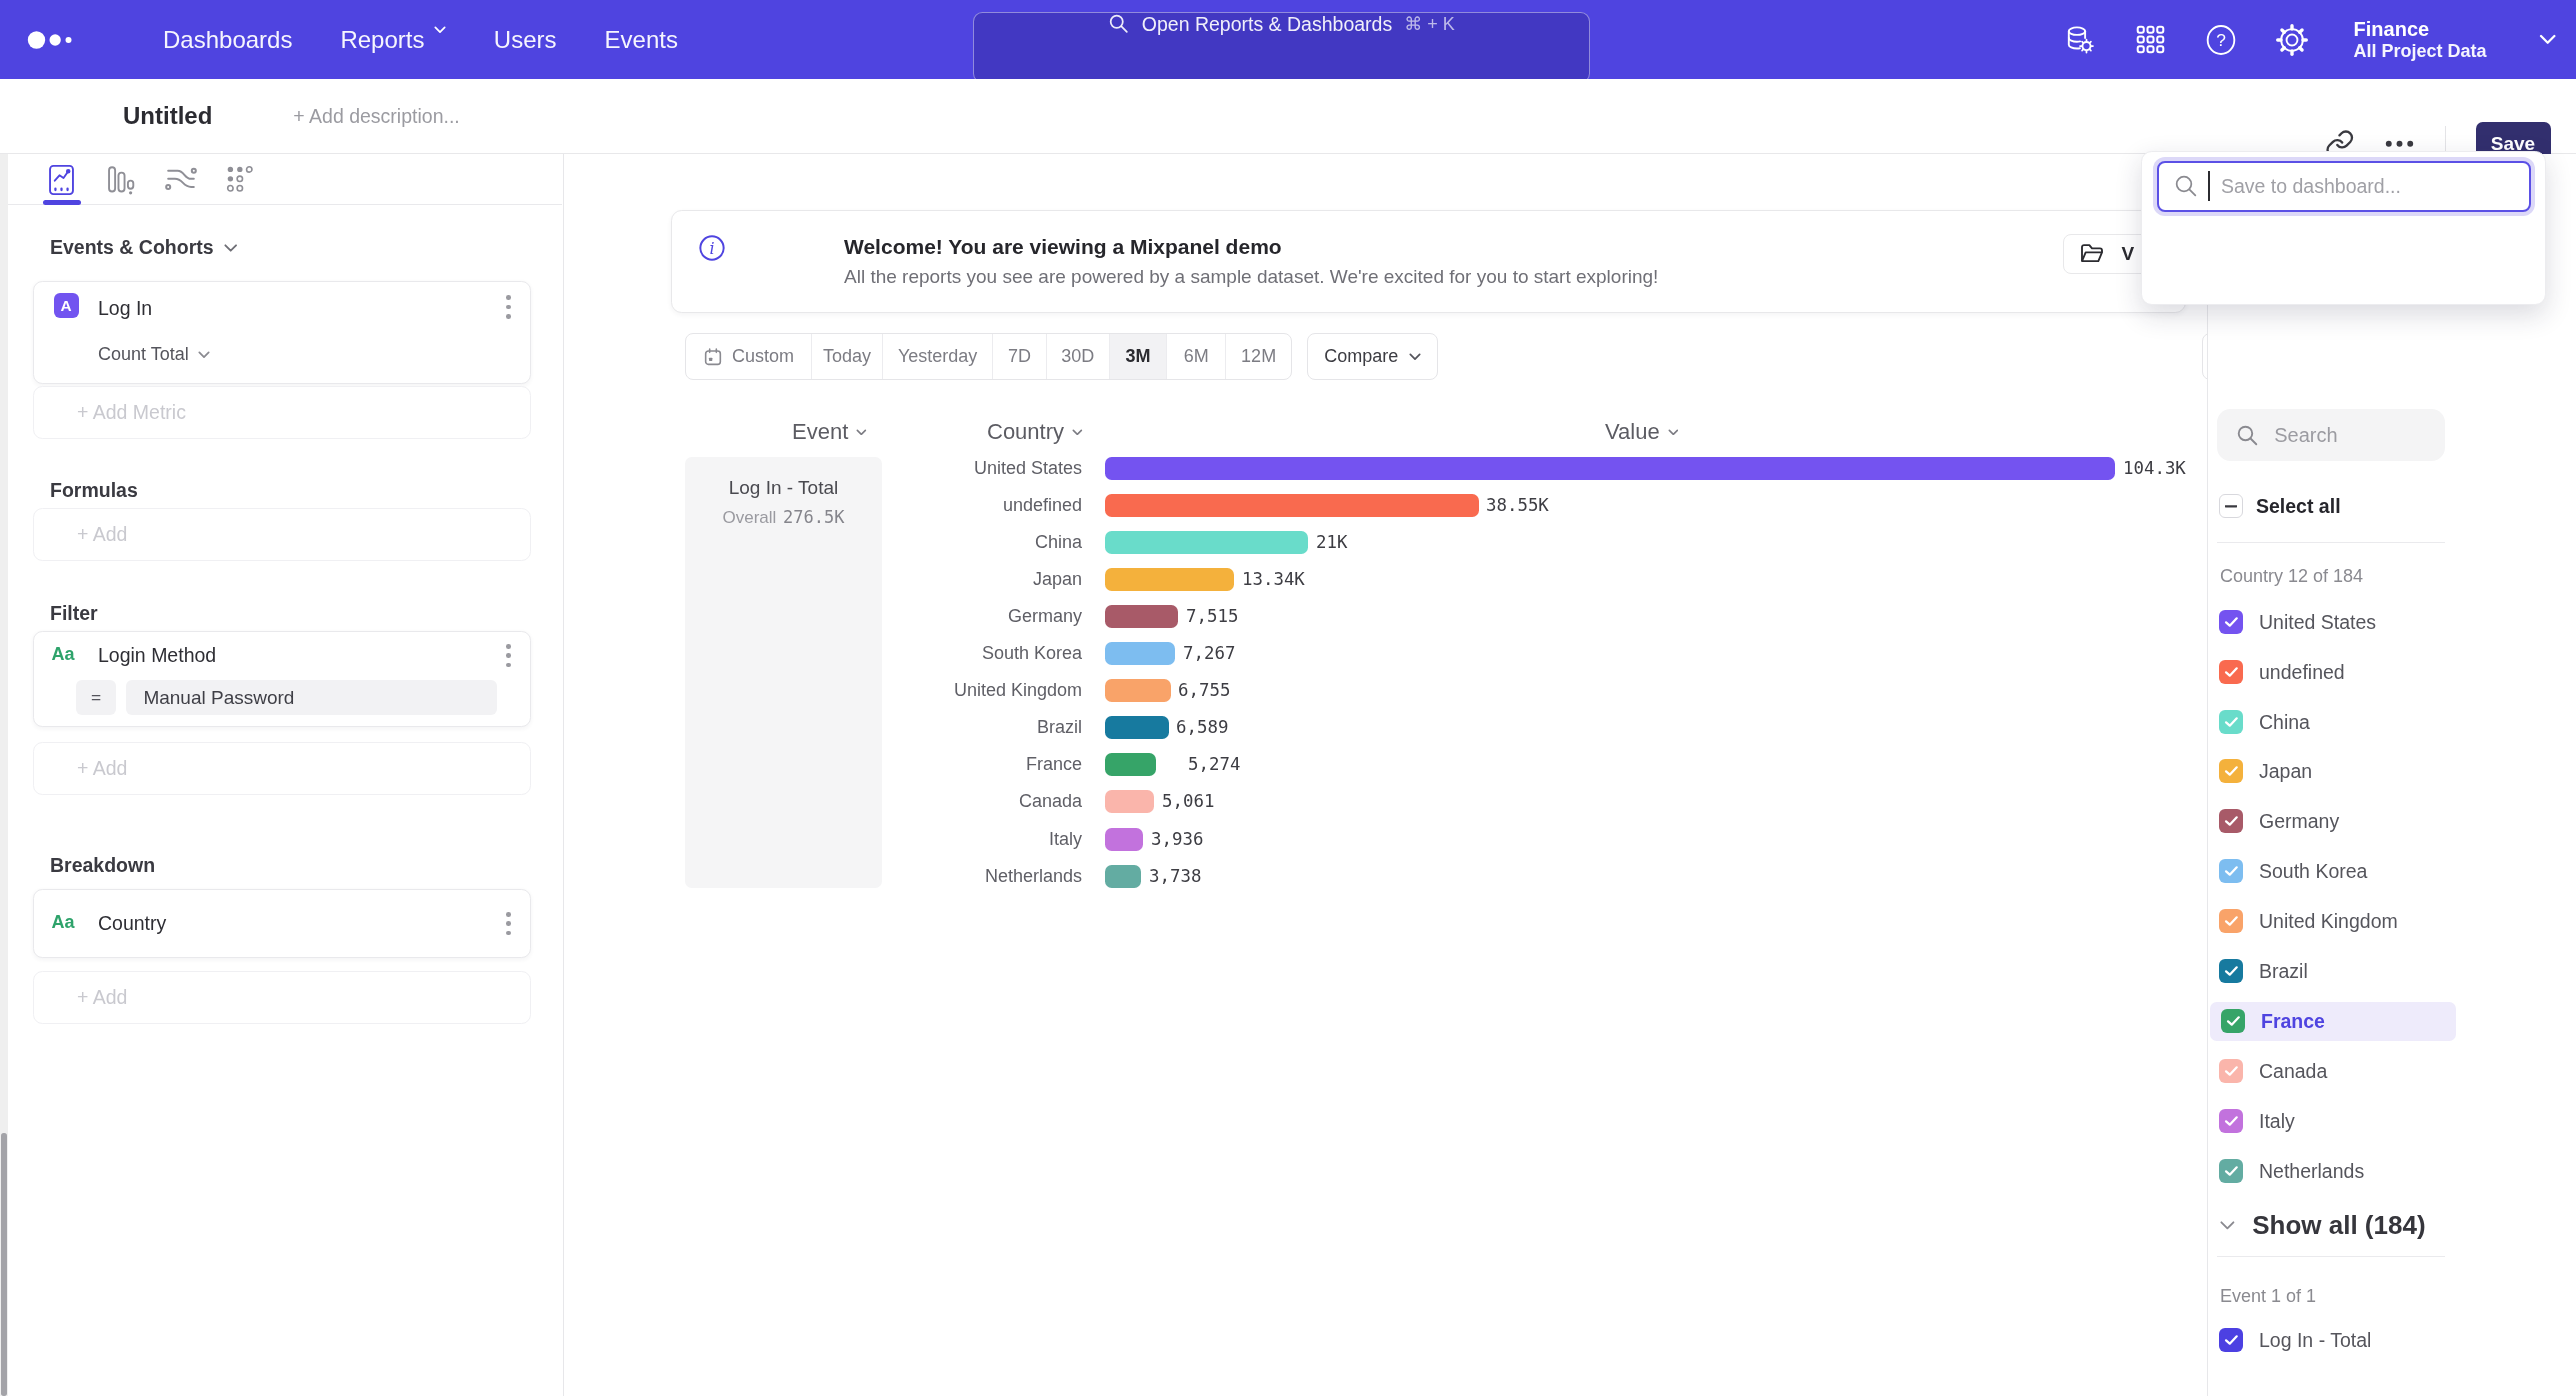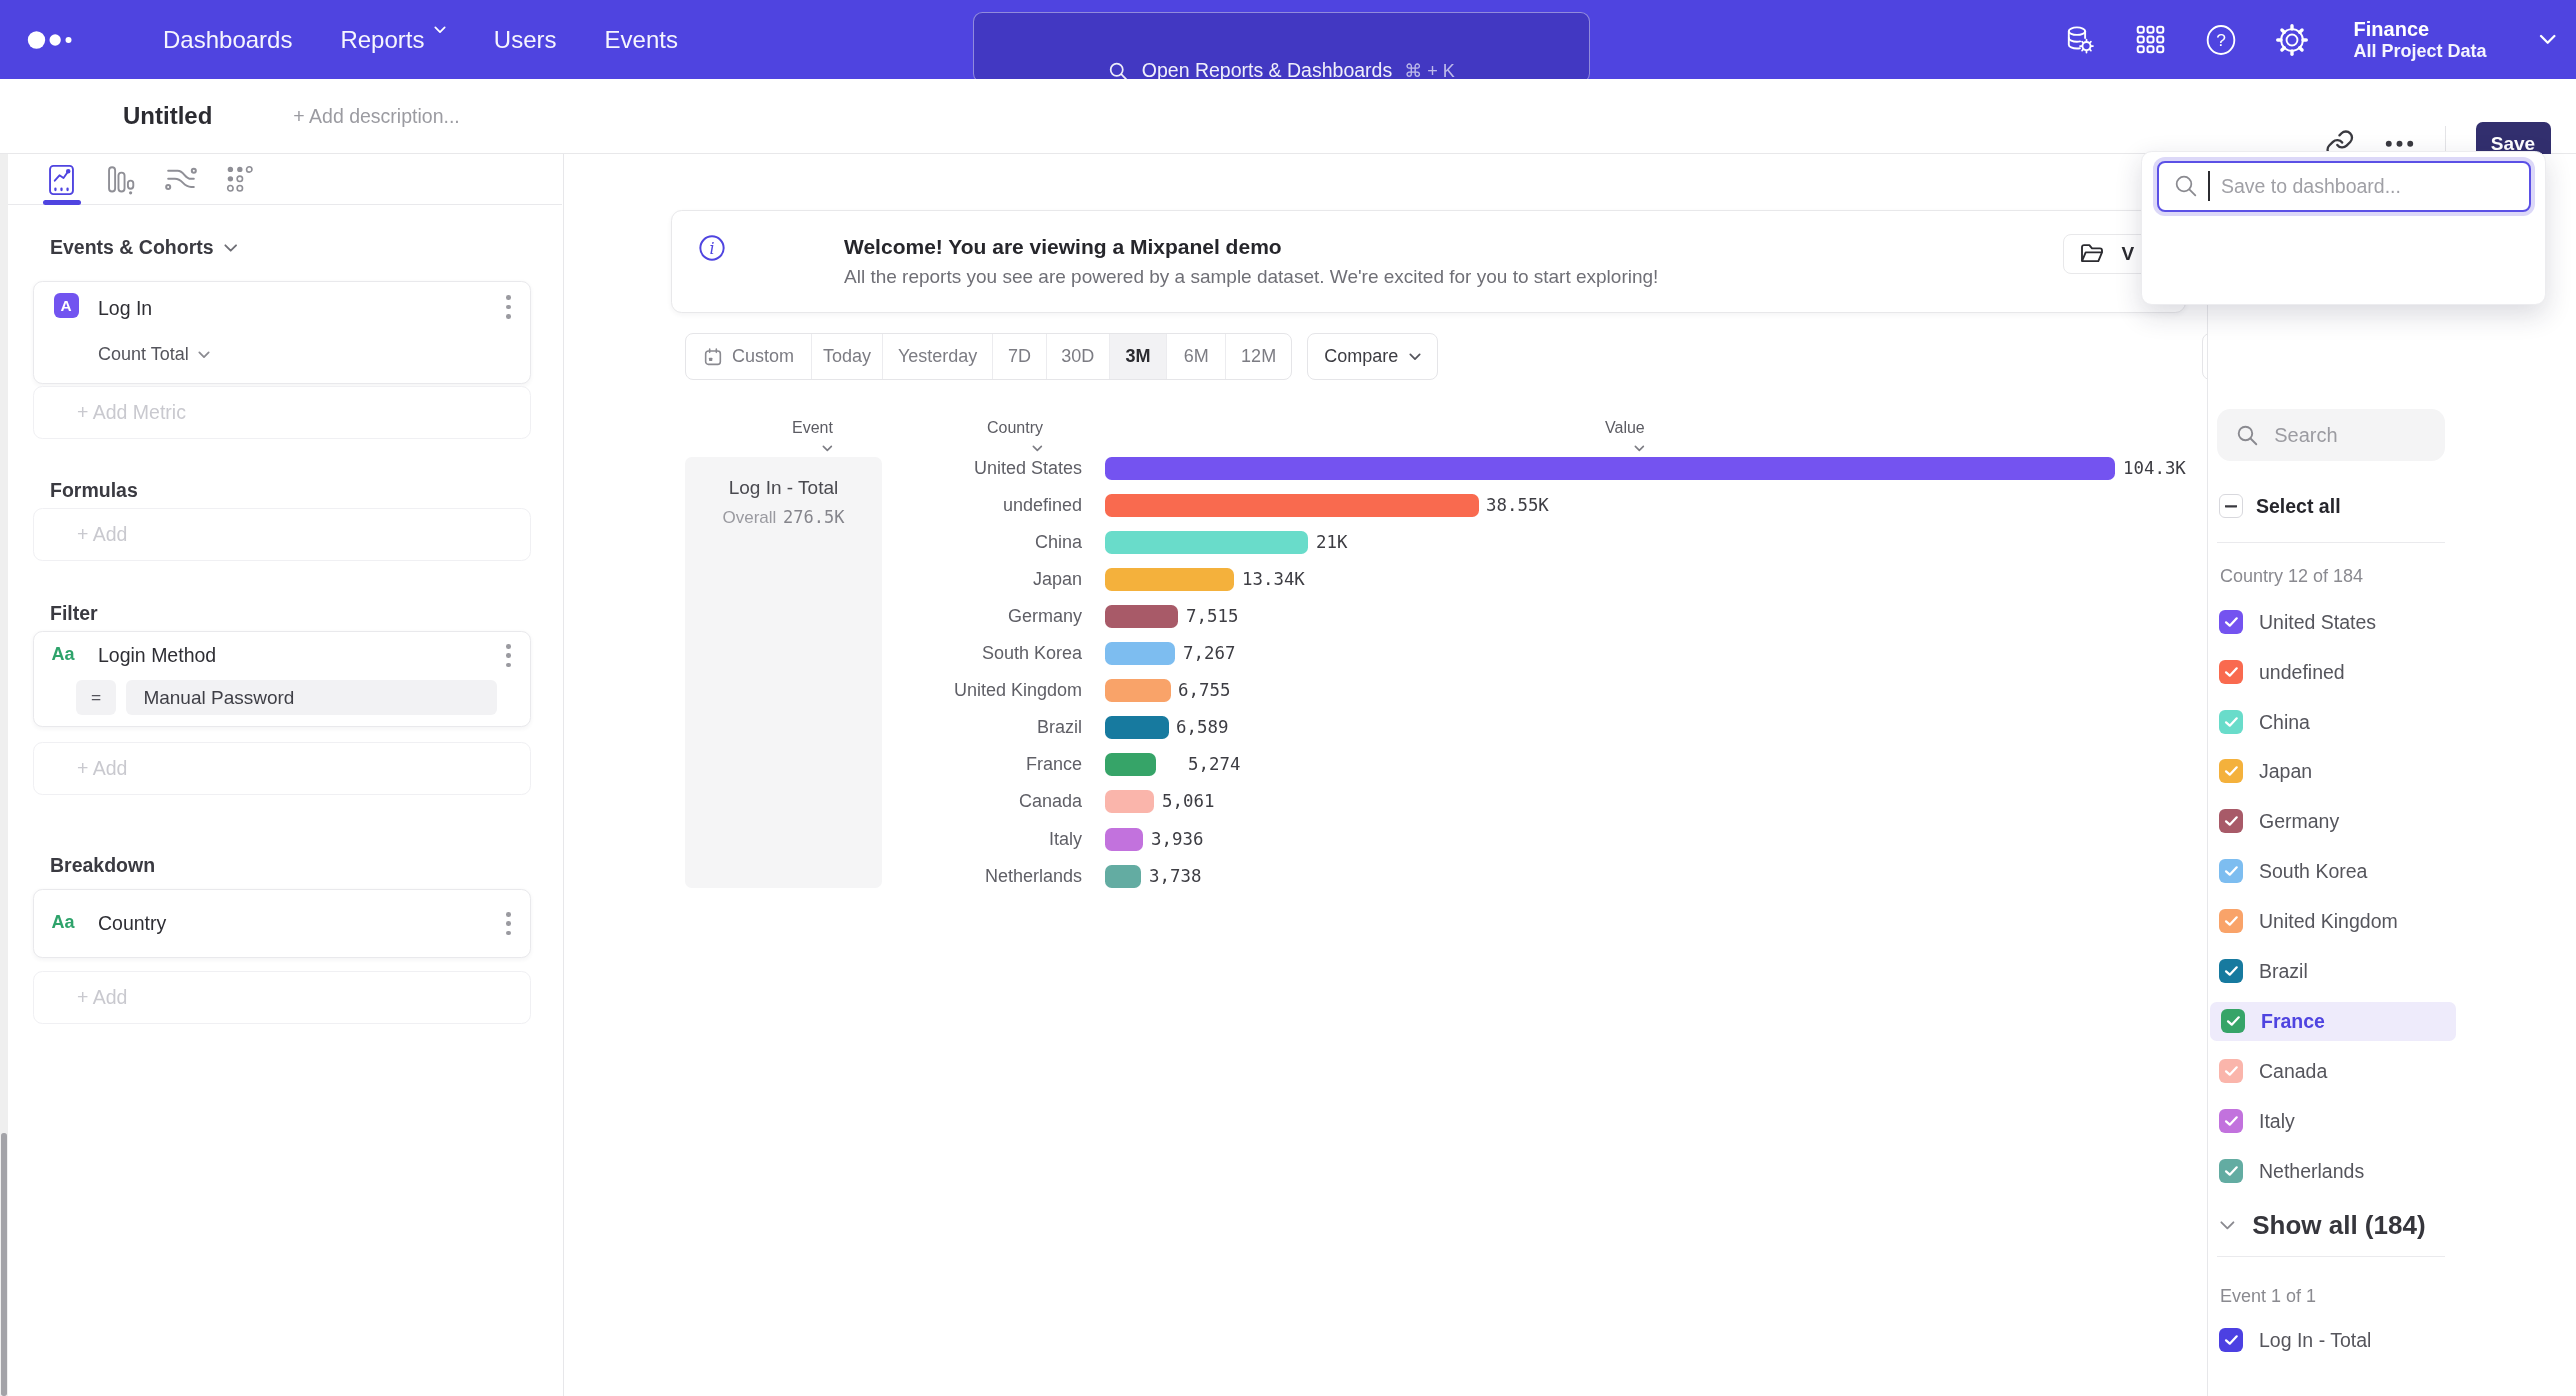--- a/index.html
+++ b/index.html
@@ -8,21 +8,21 @@
   .app { position:relative; width:2576px; height:1397px; background:#fff; overflow:hidden; }
 
   
   .topnav { position:absolute; left:0; top:0; width:2576px; height:79px;
     background:#4f44e0; display:flex; align-items:center; }
   .nav-left { display:flex; align-items:center; gap:38px; padding-left:27px; }
   .nav-links { display:flex; align-items:center; gap:48px; margin-left:47px; }
   .nav-link { color:rgba(255,255,255,.95); font-size:24px; font-weight:500; display:flex; align-items:flex-start; gap:9.4px; cursor:pointer; }
   .nav-search { position:absolute; left:973px; top:12px; width:617px; height:71px;
     background:rgba(10,5,60,.18); border:1.3px solid rgba(255,255,255,.42); border-radius:9.4px;
-    display:flex; align-items:flex-end; justify-content:center; gap:12px; color:rgba(255,255,255,.92); }
+    display:flex; align-items:flex-start; justify-content:center; gap:12px; color:rgba(255,255,255,.92); }
   .nav-search .ph { font-size:19.5px; font-weight:500; }
   .nav-search .sc { font-size:18px; color:rgba(255,255,255,.65); }
   .nav-right { position:absolute; right:20px; top:0; height:79px; display:flex; align-items:center; gap:36px; }
   .nav-icon { width:35px; height:35px; display:flex; align-items:center; justify-content:center; }
   .project { display:flex; flex-direction:column; line-height:1.15; margin-left:8px; }
   .project .p1 { color:#fff; font-size:20px; font-weight:700; }
   .project .p2 { color:rgba(255,255,255,.95); font-size:18px; font-weight:700; }
   .proj-chev { margin-left:16px; color:#fff; }
 
   
@@ -82,22 +82,22 @@
     font-size:18px; color:#7c7c83; border-right:1.3px solid #ececef; cursor:pointer; white-space:nowrap; }
   .seg-item:last-child { border-right:none; }
   .seg-item.selected { background:#f2f2f4; color:#2b2b30; font-weight:600; }
   .compare-btn { position:absolute; left:743px; top:179px; width:131px; height:47px; border:1.3px solid #e5e5e8;
     border-radius:8px; background:#fff; display:flex; align-items:center; justify-content:center; gap:10.7px;
     font-size:18px; color:#3c3c42; cursor:pointer; }
   .view-btn { position:absolute; top:179px; height:47px; border:1.3px solid #e5e5e8; border-radius:8px; background:#fff;
     display:flex; align-items:center; justify-content:center; gap:10.7px; font-size:18px; color:#3c3c42; cursor:pointer; }
 
   
-  .col-head { position:absolute; top:265px; font-size:16px; font-weight:500; color:#5c5c63;
-    display:flex; align-items:flex-end; gap:8px; cursor:pointer;flex-direction:column; }
+  .col-head { position:absolute; top:265px; font-size:22px; font-weight:500; color:#5c5c63;
+    display:flex; align-items:center; gap:8px; cursor:pointer; }
   .event-cell { position:absolute; left:121px; top:303px; width:197px; height:431px; background:#f5f5f6; border-radius:6.7px;
     text-align:center; }
   .event-cell .l1 { margin-top:20px; font-size:19px; color:#4a4a50; }
   .event-cell .l2 { margin-top:8px; font-size:17px; color:#9a9aa0; }
   .event-cell .l2 b { font-weight:400; color:#85858c; font-family:"DejaVu Sans Mono", monospace; margin-left:6.7px; }
   .chart-row { position:absolute; left:0; width:1644px; height:23px; }
   .bar-cat { position:absolute; left:0; top:0; width:518px; text-align:right; font-size:18px; color:#5f5f66; line-height:23px; }
   .bar { position:absolute; top:0; height:23px; border-radius:6.7px; }
   .bar-val { position:absolute; top:0; line-height:23px; font-size:17.4px; color:#3d3d43;
     font-family:"DejaVu Sans Mono", monospace; white-space:nowrap; }

